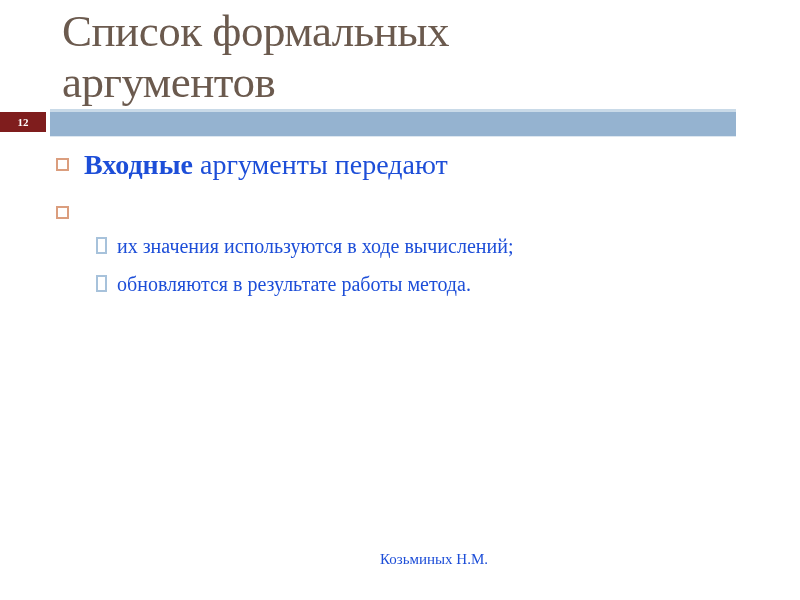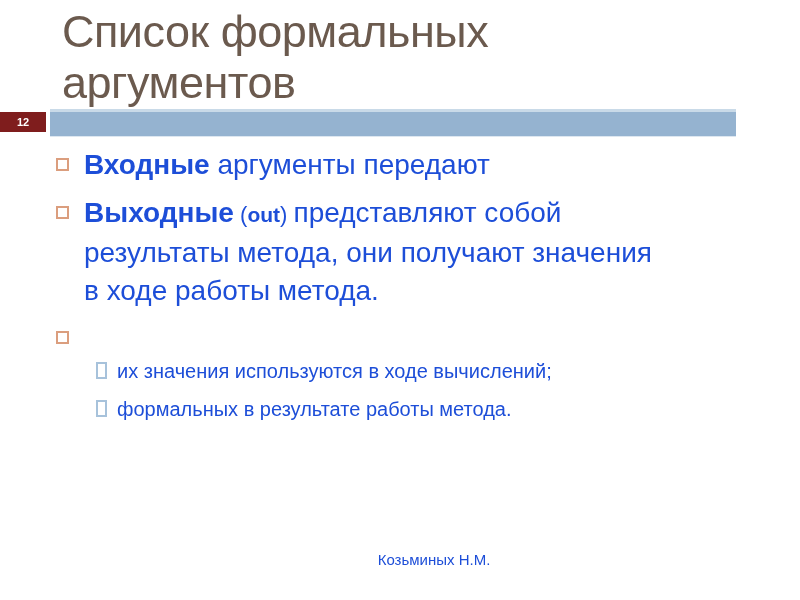--- a/index.html
+++ b/index.html
@@ -1,20 +1,20 @@
 <!DOCTYPE html>
 <html lang="ru"><head>
 <meta charset="utf-8">
 <title>Слайд 12</title>
 <style>
   html,body { margin:0; padding:0; background:#ffffff; }
   .slide {
     position:relative; width:736px; height:600px;
     background:#ffffff; overflow:hidden;
-    font-family:Liberation Sans, sans-serif;
+    font-family:Liberation Serif, serif;
   }
   
   .title {
     position:absolute; left:62px; top:6px; margin:0;
     font-size:45px; line-height:51px; font-weight:400;
     color:#6B5A4E; white-space:pre-line; letter-spacing:-0.5px;
   }
   
   .page-badge {
     position:absolute; left:0; top:112px; width:46px; height:20px;
@@ -64,39 +64,32 @@
   <div class="header-bar"></div>
 
   <div class="content">
 
     <div class="bullet">
       <span class="marker"></span>
       <div class="text"><span class="lead">Входные</span><span class="kw-paren"></span><span class="kw"></span><span class="kw-paren"></span><span> аргументы передают</span>
       </div>
     </div>
 
-    <div class="bullet b2">
-      <span class="marker"></span>
-      <div class="text"><span class="lead">Выходные</span><span class="kw-paren"> (</span><span class="kw">out</span><span class="kw-paren">) </span><span>представляют собой</span>
-        <div class="morelines">результаты метода, они получают значения
-в ходе работы метода.</div>
-      </div>
-    </div>
 
     <div class="bullet">
       <span class="marker"></span>
     </div>
 
     <div class="sub-bullet">
       <span class="sub-marker"></span>
       <span>их значения используются в ходе вычислений;</span>
     </div>
 
     <div class="sub-bullet">
       <span class="sub-marker"></span>
-      <span>формальных в результате работы метода.</span>
+      <span>обновляются в результате работы метода.</span>
     </div>
 
   </div>
 
   <div class="footer">Козьминых Н.М.</div>
 
 </div>
 
 </body></html>

